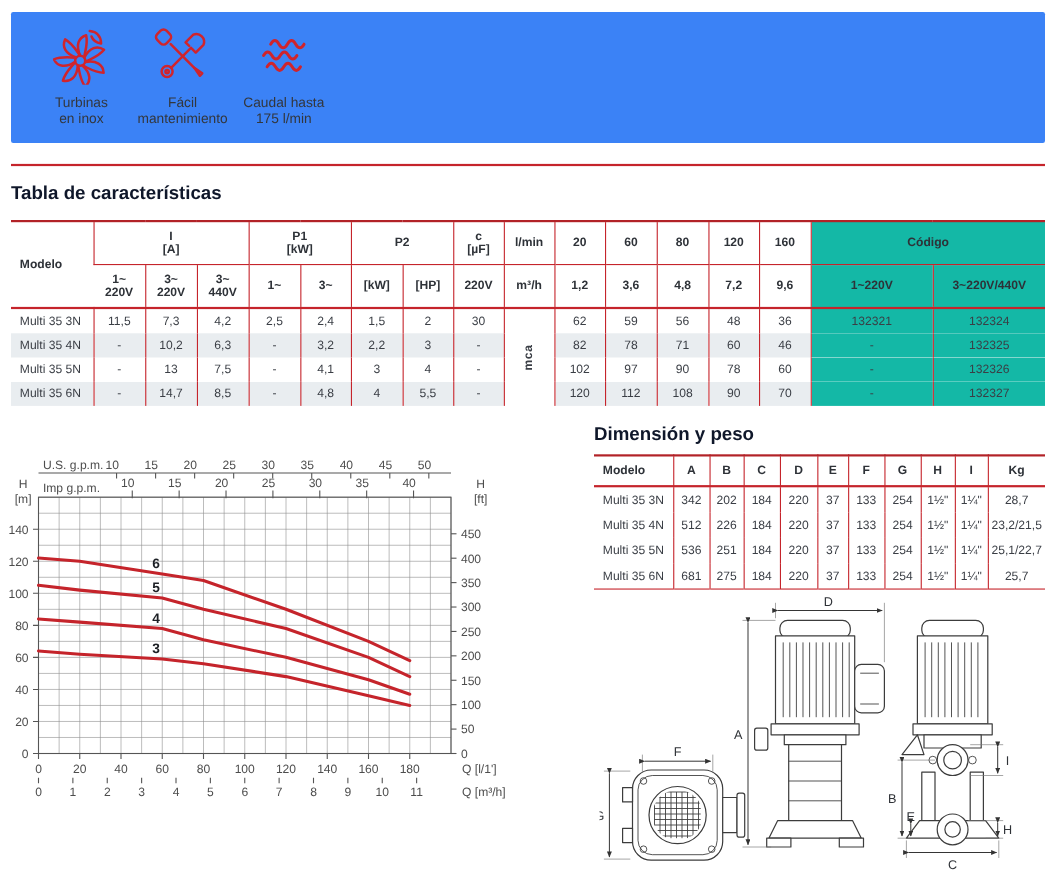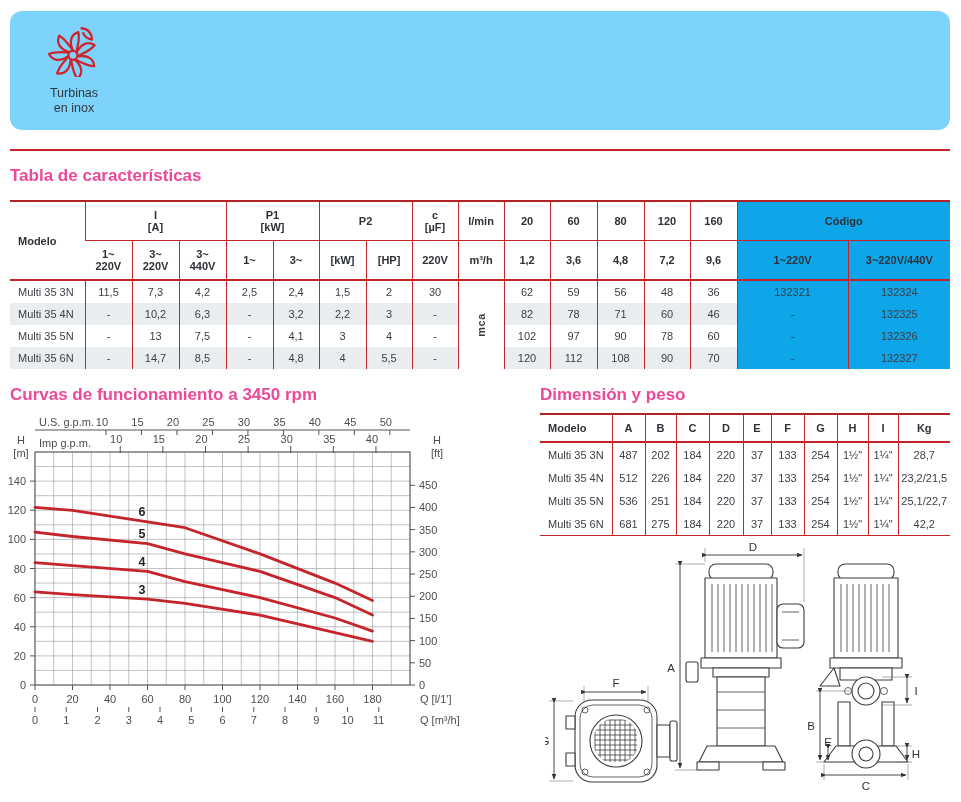--- a/index.html
+++ b/index.html
@@ -1,28 +1,28 @@
 <!DOCTYPE html>
 <html><head>
 <meta charset="utf-8">
 <style>
   html,body{margin:0;padding:0;background:#fff;}
   .page{position:relative;width:961px;height:802px;background:#fff;overflow:hidden;
         font-family:"Liberation Sans",sans-serif;color:#3a3e45;}
 
   
-  .banner{position:absolute;left:10px;top:11px;width:940px;height:119px;background:#7dd3fc;
-          border-radius:12px;display:flex;align-items:center;padding-left:18px;box-sizing:border-box;}
+  .banner{position:absolute;left:10px;top:11px;width:940px;height:119px;background:#3b82f6;
+          border-radius:2px;display:flex;align-items:center;padding-left:18px;box-sizing:border-box;}
   .feature{width:92px;display:flex;flex-direction:column;align-items:center;}
   .feature svg{width:52px;height:52px;display:block;}
   .feature-label{margin-top:9px;font-size:12.5px;line-height:1.18;text-align:center;
                  white-space:pre-line;color:#33373d;font-weight:500;}
 
   .divider{position:absolute;left:10px;top:149px;width:940px;height:2px;background:#c5242b;}
-  .section-title{position:absolute;font-size:17px;font-weight:bold;color:#ec4899;}
+  .section-title{position:absolute;font-size:17px;font-weight:bold;color:#0f172a;}
   #t-chars{left:10px;top:166px;}
   #t-curves{left:10px;top:385px;}
   #t-dims{left:540px;top:385px;}
 
   
   .dtable{border-collapse:collapse;table-layout:fixed;border-top:2px solid #b22227;}
   .dtable th,.dtable td{border-left:1px solid #c5242b;font-size:11px;text-align:center;
          padding:0;overflow:hidden;color:#3a3e45;}
   .dtable th:first-child,.dtable td:first-child{border-left:none;margin-top:28px;}
   .dtable thead th{font-weight:bold;color:#2e3238;}
@@ -31,21 +31,21 @@
   #chars-wrap{position:absolute;left:10px;top:200px;width:940px;}
   #chars-wrap .h1 th{height:38px;}
   #chars-wrap .h2 th{height:38px;}
   #chars-wrap tbody td{height:22px;}
   #dims-wrap{position:absolute;left:540px;top:413px;width:410px;}
   #dims-wrap table{border-bottom:1.5px solid #c5242b;}
   #dims-wrap thead th{height:26px;}
   #dims-wrap tbody td{height:23px;}
   .cell-left{text-align:left !important;padding-left:8px !important;}
   .stripe{background:#e9edf0;}
-  .shade{background:#0ea5e9;margin-top:40px;}
+  .shade{background:#14b8a6;margin-top:40px;}
   .small{font-size:8px;font-weight:bold;}
   .vtext{display:inline-block;transform:rotate(-90deg);font-weight:bold;font-size:11px;letter-spacing:.5px;}
 
   #chart{position:absolute;left:5px;top:400px;width:500px;height:335px;}
   #drawing{position:absolute;left:545px;top:542px;width:410px;height:258px;}
 
   .draw{stroke:#3c3c3c;stroke-width:1.1;fill:#fff;stroke-linejoin:round;}
   .draw2{stroke:#3c3c3c;stroke-width:.8;fill:none;}
   .dim{stroke:#333;stroke-width:.9;fill:none;}
   .ext{stroke:#777;stroke-width:.6;fill:none;}
@@ -66,20 +66,42 @@
           <path d="M23 23.6 C 19 15, 21.5 8.5, 28 6.5 C 29.5 13, 27.5 19, 26.5 23.8" transform="rotate(104 23 28)"></path>
           <path d="M23 23.6 C 19 15, 21.5 8.5, 28 6.5 C 29.5 13, 27.5 19, 26.5 23.8" transform="rotate(156 23 28)"></path>
           <path d="M23 23.6 C 19 15, 21.5 8.5, 28 6.5 C 29.5 13, 27.5 19, 26.5 23.8" transform="rotate(208 23 28)"></path>
           <path d="M23 23.6 C 19 15, 21.5 8.5, 28 6.5 C 29.5 13, 27.5 19, 26.5 23.8" transform="rotate(260 23 28)"></path>
           <path d="M23 23.6 C 19 15, 21.5 8.5, 28 6.5 C 29.5 13, 27.5 19, 26.5 23.8" transform="rotate(312 23 28)"></path>
         </g>
         <path d="M31 3 c6 .5 9.5 4.5 9.5 10.5 c-4 -.8 -6.8 -2.8 -8 -6"></path>
       </svg>
       <div class="feature-label">Turbinas
 en inox</div>
+    </div>
+    <div class="feature">
+      <svg viewBox="0 0 48 48" fill="none" stroke="#d0242c" stroke-width="2.1" stroke-linecap="round" stroke-linejoin="round">
+        <circle cx="11" cy="37" r="4.6"></circle>
+        <circle cx="11" cy="37" r="1.4"></circle>
+        <path d="M14.4 33.8 L31 17"></path>
+        <path d="M29.5 15.5 l-3 -3 6.5 -6.5 a6.5 6.5 0 0 1 8.5 8.5 l-6.5 6.5 -3 -3"></path>
+        <rect x="2.5" y="2.5" width="11" height="11" rx="3.5" transform="rotate(45 8 8)"></rect>
+        <path d="M14 14 L34 34"></path>
+        <path d="M34 34 l6.5 4.5 -2 2 -4.5 -6.5"></path>
+      </svg>
+      <div class="feature-label">Fácil
+mantenimiento</div>
+    </div>
+    <div class="feature">
+      <svg viewBox="0 0 48 48" fill="none" stroke="#d0242c" stroke-width="2.5" stroke-linecap="round">
+        <path d="M13 14 q3.5 -6 7 0 t7 0 t7 0 t7 0"></path>
+        <path d="M7 23.5 q3.5 -6 7 0 t7 0 t7 0 t7 0"></path>
+        <path d="M10 33 q3.5 -6 7 0 t7 0 t7 0 t7 0"></path>
+      </svg>
+      <div class="feature-label">Caudal hasta
+175 l/min</div>
     </div>
   </div>
 
   <div class="divider"></div>
 
   <div class="section-title" id="t-chars">Tabla de características</div>
 
   <div id="chars-wrap">
       <table class="dtable" style="width:940px">
         <colgroup>
@@ -206,21 +228,20 @@
             <td>108</td>
             <td>90</td>
             <td>70</td>
             <td class="shade">-</td>
             <td class="shade">132327</td>
           </tr>
         </tbody>
       </table>
     </div>
 
-  <div class="section-title" id="t-curves">Curvas de funcionamiento a 3450 rpm</div>
   <div class="section-title" id="t-dims">Dimensión y peso</div>
 
   <div id="chart"><svg width="500" height="335" viewBox="0 0 500 335" font-family="Liberation Sans, sans-serif">
         <line x1="30" y1="52" x2="30" y2="285" stroke="#8f8f8f" stroke-width="0.55"></line>
         <line x1="48.75" y1="52" x2="48.75" y2="285" stroke="#8f8f8f" stroke-width="0.55"></line>
         <line x1="67.5" y1="52" x2="67.5" y2="285" stroke="#8f8f8f" stroke-width="0.55"></line>
         <line x1="86.25" y1="52" x2="86.25" y2="285" stroke="#8f8f8f" stroke-width="0.55"></line>
         <line x1="105" y1="52" x2="105" y2="285" stroke="#8f8f8f" stroke-width="0.55"></line>
         <line x1="123.75" y1="52" x2="123.75" y2="285" stroke="#8f8f8f" stroke-width="0.55"></line>
         <line x1="142.5" y1="52" x2="142.5" y2="285" stroke="#8f8f8f" stroke-width="0.55"></line>
@@ -413,21 +434,21 @@
             <th>F</th>
             <th>G</th>
             <th>H</th>
             <th>I</th>
             <th>Kg</th>
           </tr>
         </thead>
         <tbody>
           <tr>
             <td class="cell-left">Multi 35 3N</td>
-            <td>487</td>
+            <td>342</td>
             <td>202</td>
             <td>184</td>
             <td>220</td>
             <td>37</td>
             <td>133</td>
             <td>254</td>
             <td>1½"</td>
             <td>1¼"</td>
             <td>28,7</td>
           </tr>
@@ -461,21 +482,21 @@
             <td class="cell-left">Multi 35 6N</td>
             <td>681</td>
             <td>275</td>
             <td>184</td>
             <td>220</td>
             <td>37</td>
             <td>133</td>
             <td>254</td>
             <td>1½"</td>
             <td>1¼"</td>
-            <td>42,2</td>
+            <td>25,7</td>
           </tr>
         </tbody>
       </table>
     </div>
 
   <div id="drawing">
     <svg width="410" height="258" viewBox="0 0 410 258">
       <defs>
         <marker id="ah" markerWidth="7" markerHeight="6" refX="5.5" refY="2.5" orient="auto">
           <path d="M0 0 L6 2.5 L0 5 Z" fill="#333"></path>

